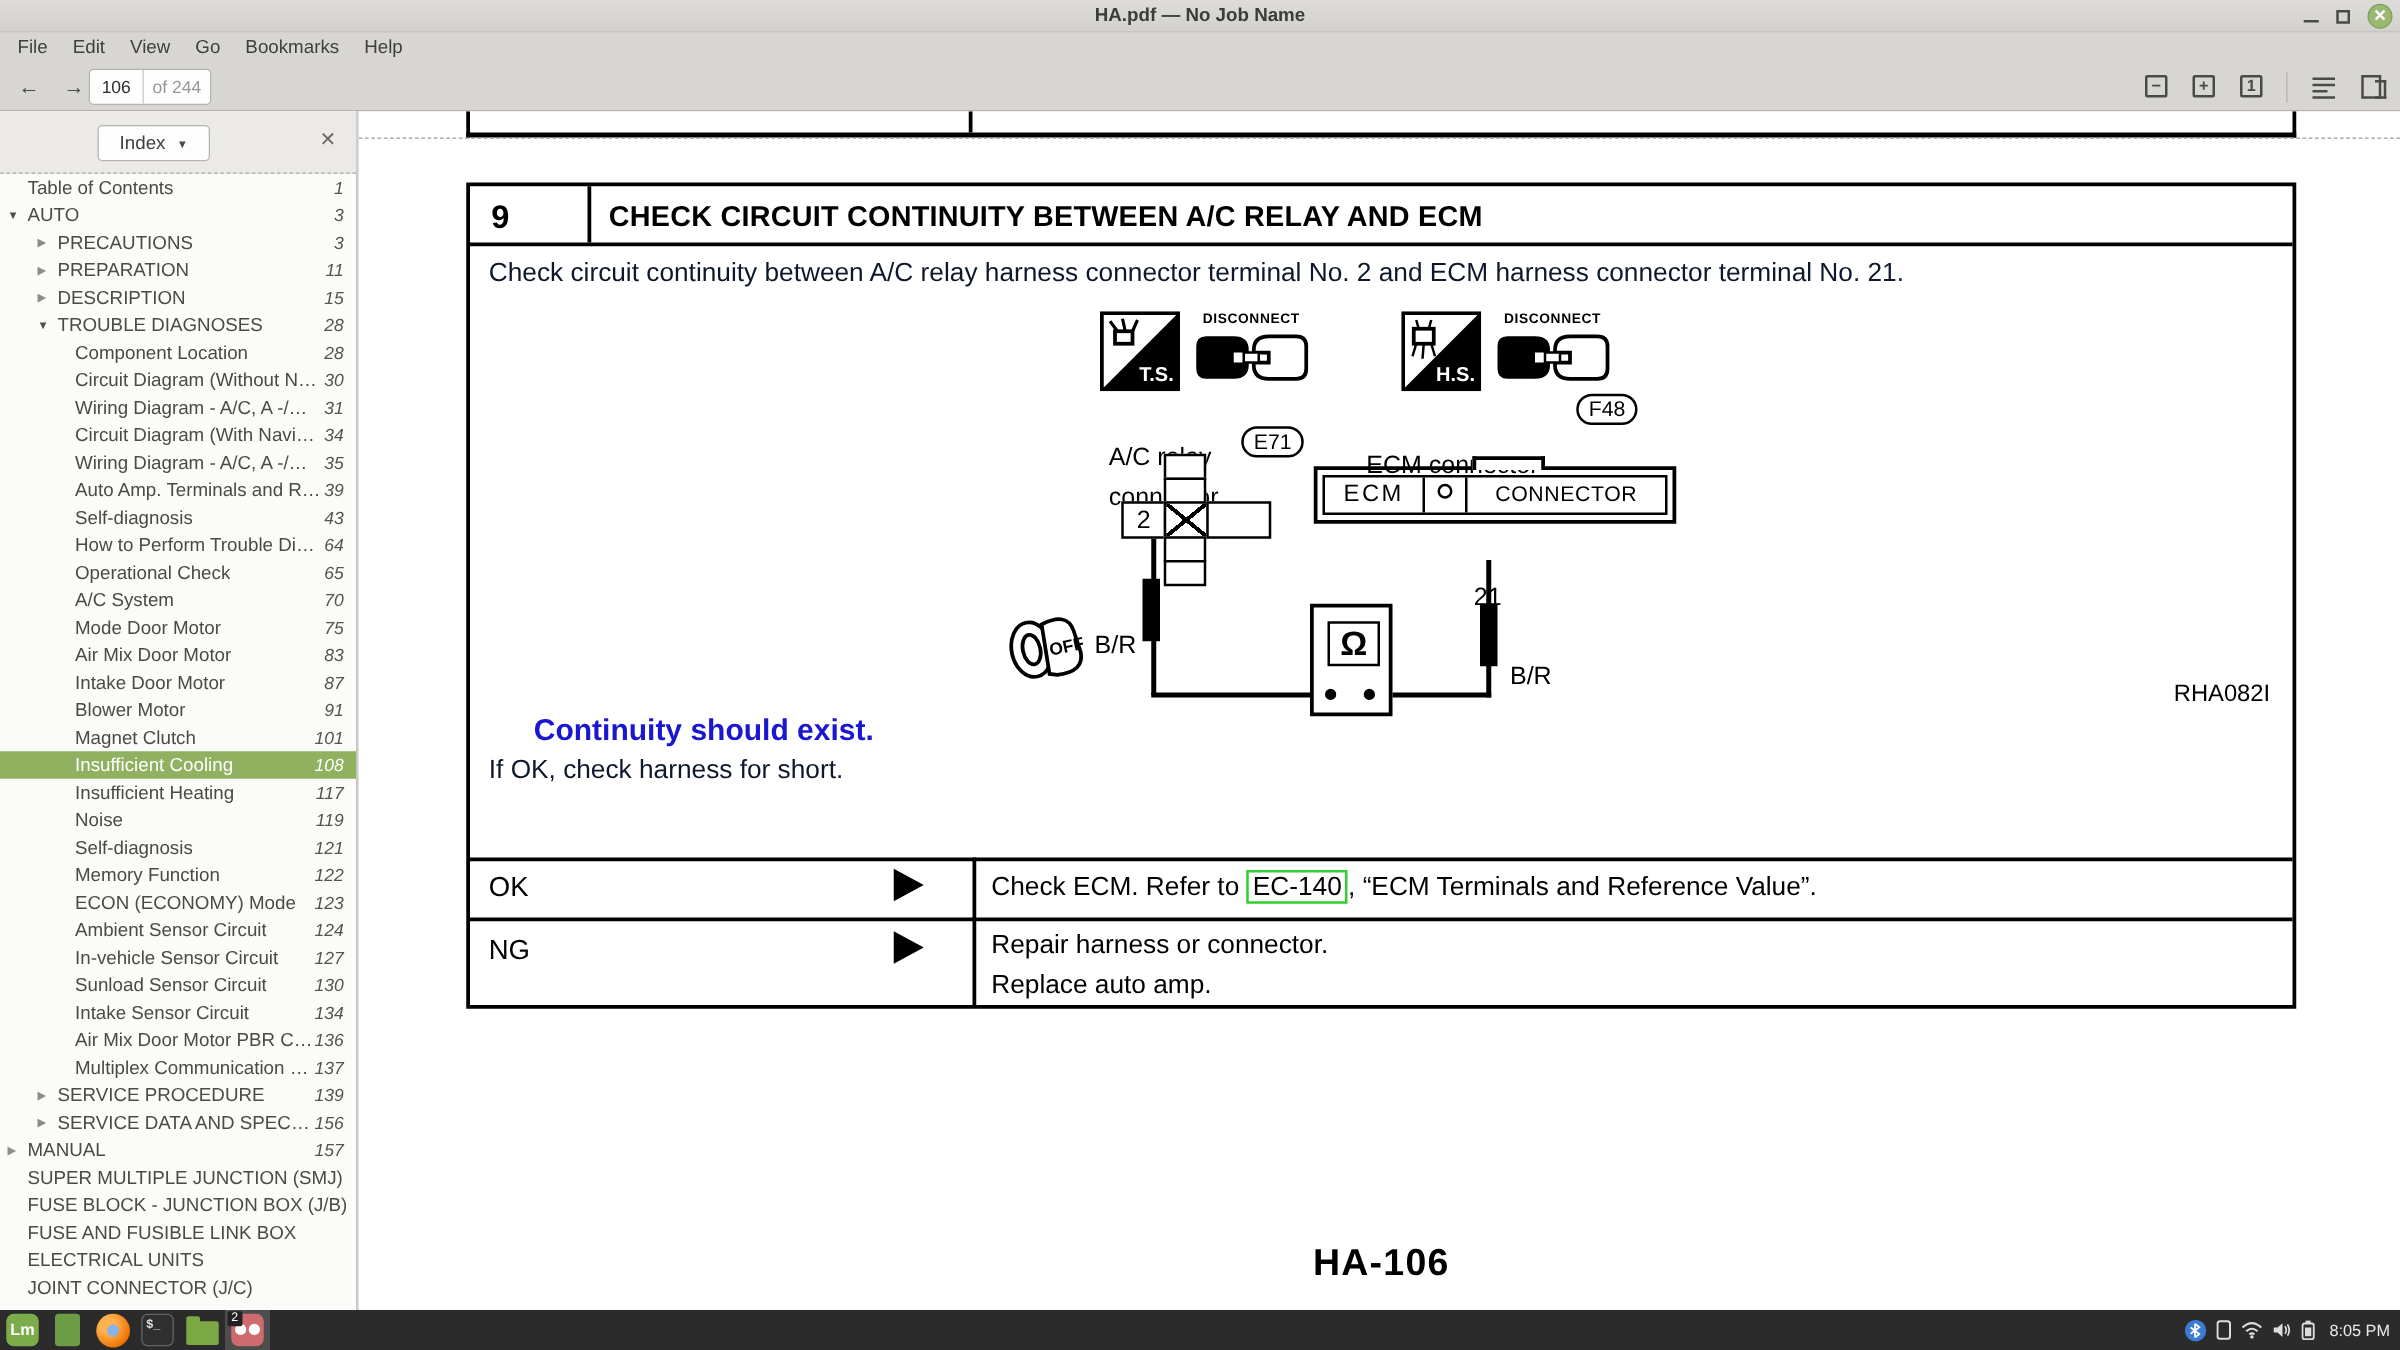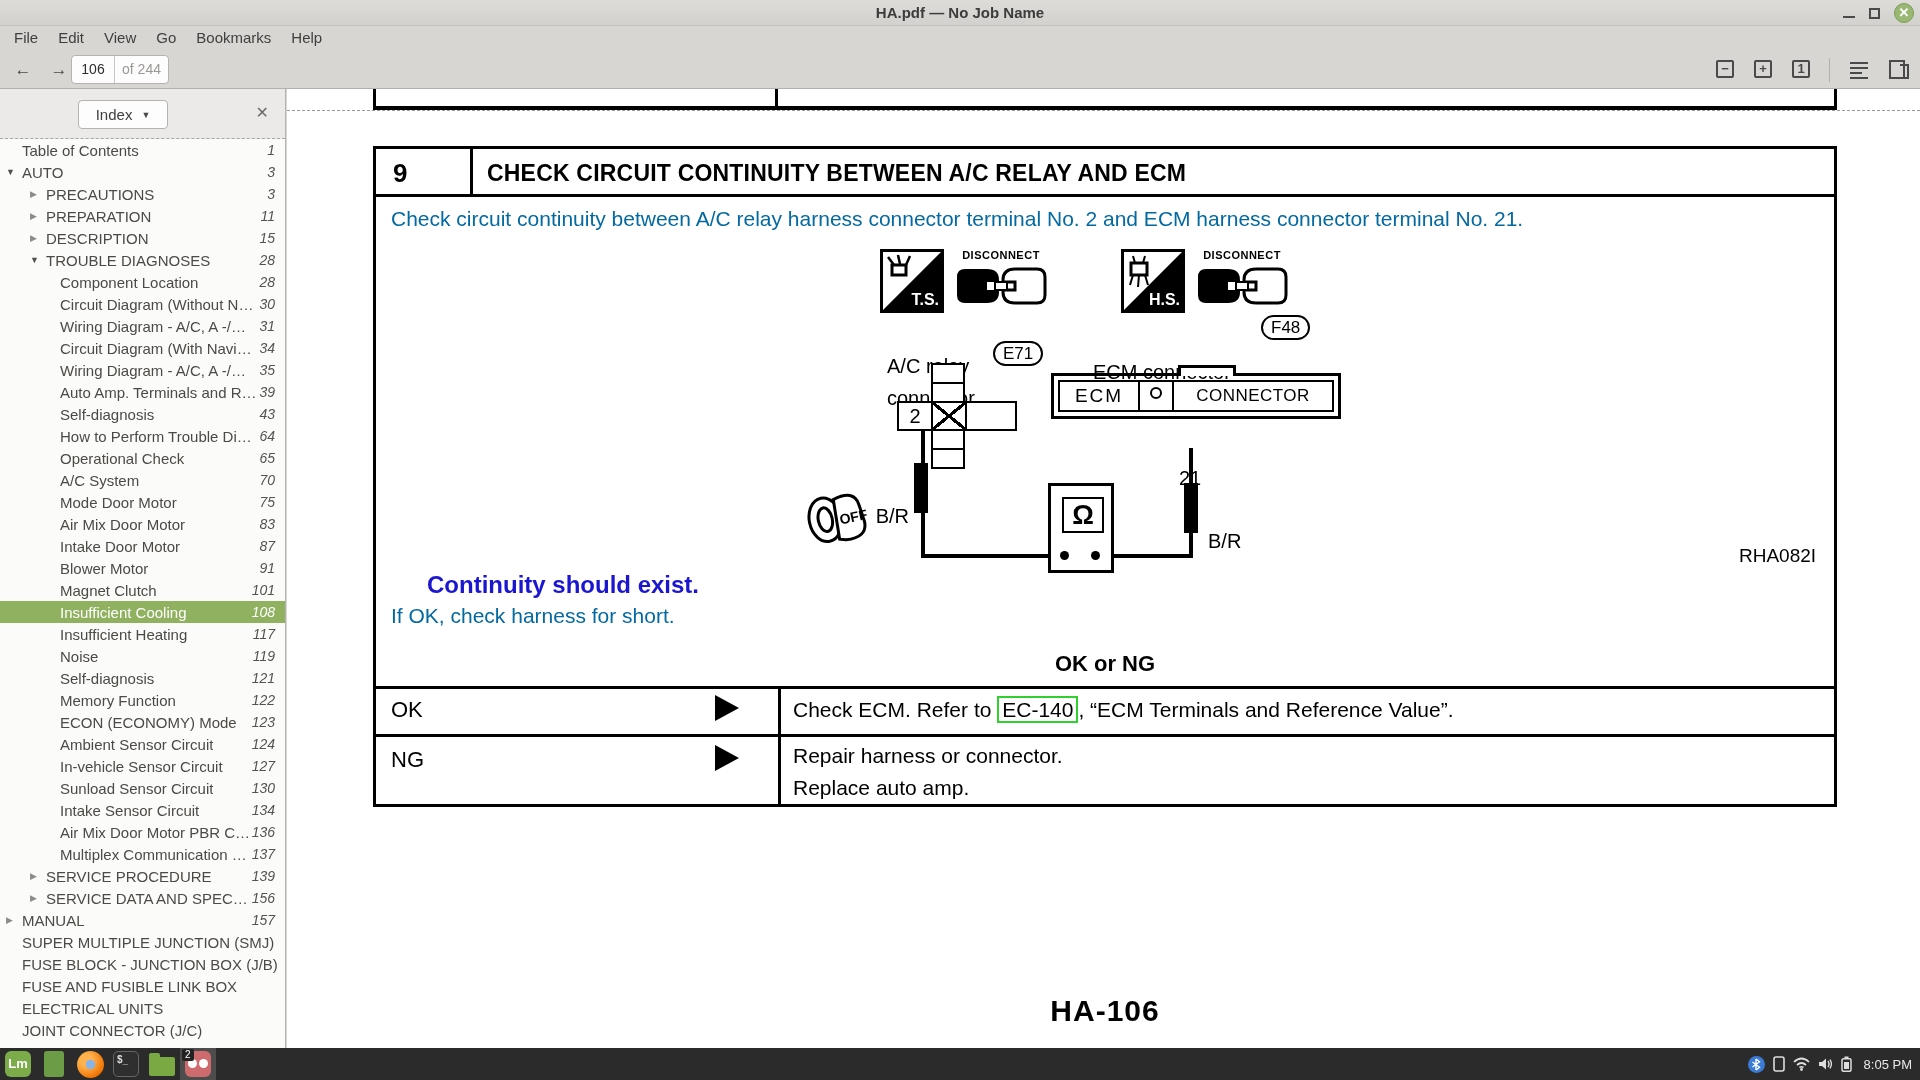--- a/index.html
+++ b/index.html
@@ -56,21 +56,21 @@
   .remnant { position:absolute; left:86px; top:0; width:1464px; height:21px;
     border-left:3px solid #000; border-right:3px solid #000; border-bottom:4px solid #000; }
   .remnant .rv { position:absolute; left:399px; top:0; bottom:0; width:3px; background:#000; }
   .pagesep { position:absolute; left:0; right:0; top:21px; border-top:1px dashed #9a9a9a; }
 
   .mainbox { position:absolute; left:86px; top:57px; width:1464px; height:661px; border:3px solid #000; }
   .mb-head { position:absolute; left:0; top:0; right:0; height:48px; border-bottom:3px solid #000; display:flex; }
   .mb-num { width:97px; border-right:3px solid #000; font-size:26px; font-weight:bold; padding:9px 0 0 17px; }
   .mb-title { font-size:23px; font-weight:bold; padding:11px 0 0 14px; letter-spacing:.2px; }
   .abs { position:absolute; }
-  .ins { font-size:21px; color:#0369a1; }
+  .ins { font-size:21px; color:#0f172a; }
 
   .pill { display:inline-block; border:2.5px solid #000; border-radius:13px; padding:0 8px; font-size:17px; line-height:21px; }
   .dlab { font-size:20px; color:#000;margin-top:44px; }
 
   .ecmbox { border:3px solid #000; }
   .ecmbox .tab { position:absolute; left:124px; top:-11px; width:58px; height:11px; border:3px solid #000; border-bottom:none; background:#fff; }
   .ecmbox .inner { position:absolute; left:4px; right:4px; top:4px; bottom:4px; border:2px solid #000; display:flex; align-items:center; }
   .ecmbox .c1 { flex:1; text-align:center; font-size:19px; letter-spacing:2px; }
   .ecmbox .c2 { width:36px; align-self:stretch; border-left:2px solid #000; border-right:2px solid #000; position:relative; }
   .ecmbox .c2 i { position:absolute; left:10px; top:5px; width:12px; height:12px; border:2.5px solid #000; border-radius:50%; }
@@ -455,21 +455,20 @@
           <path d="M34 14 q22 -6 24 10 l2 18 q0 16 -22 14 l-6 -2 z" fill="#fff" stroke="#000" stroke-width="3"></path>
           <text x="36" y="40" font-size="14" font-weight="bold" fill="#000" font-family="Liberation Sans, sans-serif">OFF</text>
         </g>
       </svg>
     </div>
 
     <div class="abs" style="left:1363px; top:396px; font-size:19px;">RHA082I</div>
 
     <div class="abs blue-note" style="left:51px; top:422px;">Continuity should exist.</div>
     <div class="abs ins" style="left:15px; top:455px;">If OK, check harness for short.</div>
-    <div class="abs okng" style="top:502px;">OK or NG</div>
 
     <div class="tl-h" style="top:537px;"></div>
     <div class="tl-h" style="top:585px;"></div>
     <div class="tl-v" style="left:402px; top:537px; bottom:0;"></div>
 
     <div class="abs res-lbl" style="left:15px; top:548px;">OK</div>
     <div class="abs arrow" style="left:339px; top:546px;"></div>
     <div class="abs res-tx" style="left:417px; top:549px;">
       <span>Check ECM. Refer to </span><span class="eclink">EC-140</span><span>, “ECM Terminals and Reference Value”.</span>
     </div>

